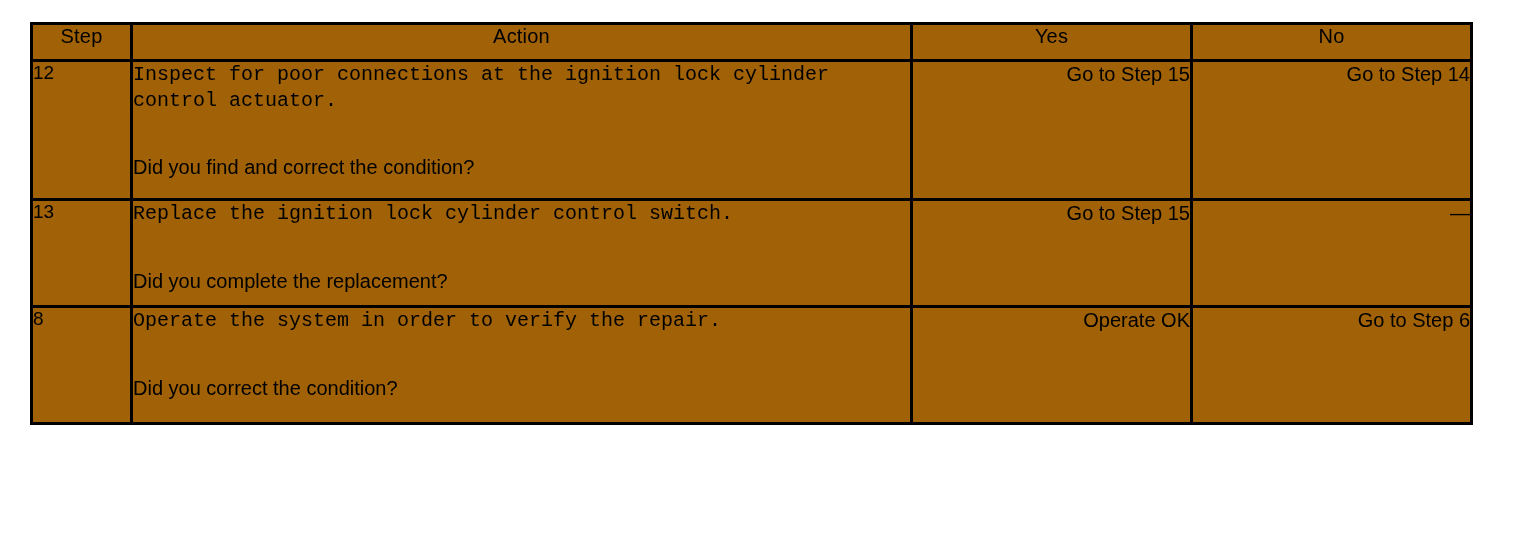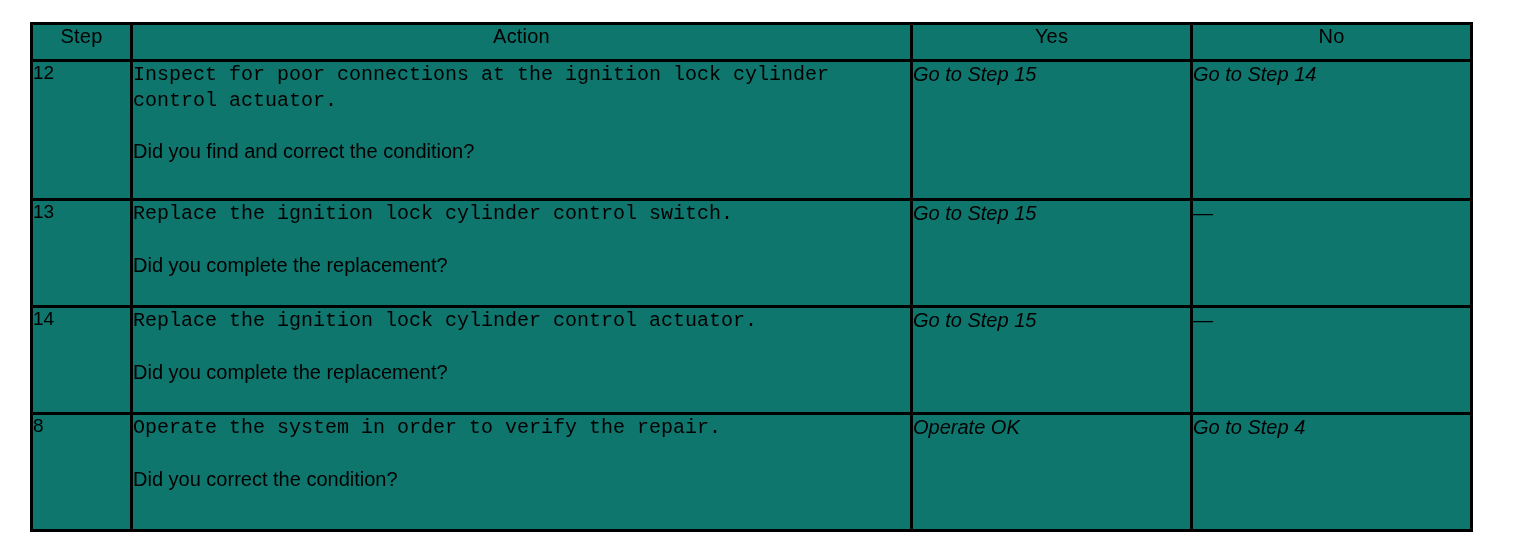--- a/index.html
+++ b/index.html
@@ -33,21 +33,21 @@
   table.diag-table {
     border-collapse: collapse;
     table-layout: fixed;
     width: 1440px;
     background: #ffffff;
   }
 
   table.diag-table td,
   table.diag-table th {
     border: 3px solid #000000;
-    background: #0f766e;
+    background: #a16207;
     padding: 0;
     vertical-align: top;
     font-weight: normal;
   }
 
   
   table.diag-table {
     outline: 0;
   }
   .diag-table-wrap {
@@ -89,30 +89,30 @@
     display: block;
     white-space: normal;
     font-family: Liberation Mono, monospace;
   }
   .action-gap {
     display: block;
     height: 26px;
   }
   .action-q {
     display: block;
+    margin-top: 16px;
   }
 
   
   td.ans-cell {
-    text-align: left;
+    text-align: right;
     vertical-align: bottom;
     padding: 0 6px 6px 6px;
     font-size: 20px;
     line-height: 1.28;
-    font-style: italic;
   }
 
   
   tr.row-12 td { height: 136px; }
   tr.row-13 td { height: 104px; }
   tr.row-14 td { height: 104px; }
   tr.row-15 td { height: 114px; }
 </style>
 </head>
 <body>
@@ -151,38 +151,28 @@
           <td class="step-cell">13</td>
           <td class="action-cell">
             <span class="action-desc">Replace the ignition lock cylinder control switch.</span>
             <span class="action-gap"></span>
             <span class="action-q">Did you complete the replacement?</span>
           </td>
           <td class="ans-cell">Go to Step 15</td>
           <td class="ans-cell">—</td>
         </tr>
 
-        <tr class="row-14">
-          <td class="step-cell">14</td>
-          <td class="action-cell">
-            <span class="action-desc">Replace the ignition lock cylinder control actuator.</span>
-            <span class="action-gap"></span>
-            <span class="action-q">Did you complete the replacement?</span>
-          </td>
-          <td class="ans-cell">Go to Step 15</td>
-          <td class="ans-cell">—</td>
-        </tr>
 
         <tr class="row-15">
           <td class="step-cell">8</td>
           <td class="action-cell">
             <span class="action-desc">Operate the system in order to verify the repair.</span>
             <span class="action-gap"></span>
             <span class="action-q">Did you correct the condition?</span>
           </td>
           <td class="ans-cell">Operate OK</td>
-          <td class="ans-cell">Go to Step 4</td>
+          <td class="ans-cell">Go to Step 6</td>
         </tr>
 
       </tbody>
     </table>
   </div>
 </div>
 
 </body></html>

